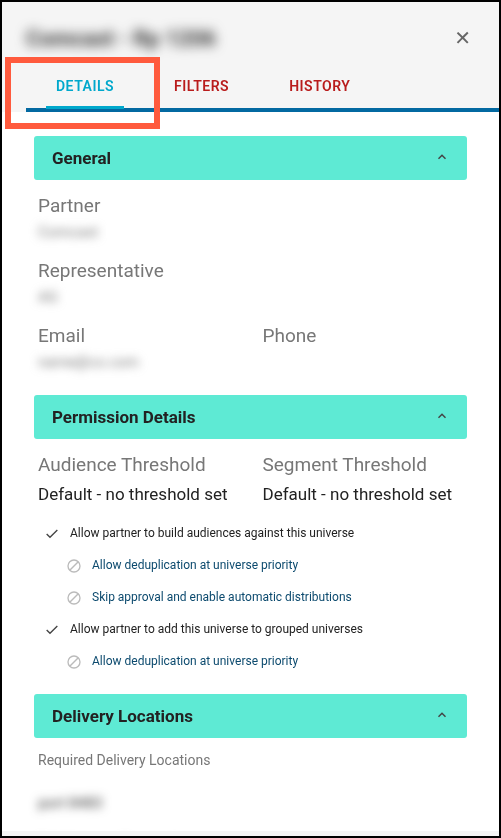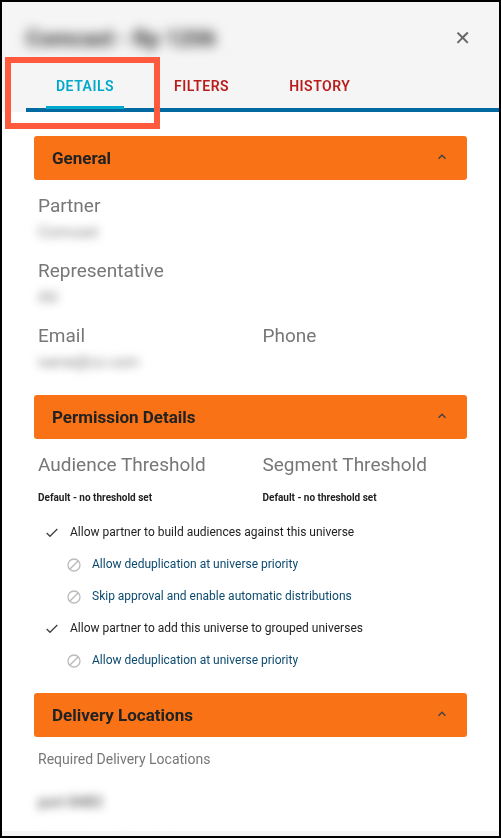--- a/index.html
+++ b/index.html
@@ -86,21 +86,21 @@
     height: calc(100% - 115px);
     overflow-y: auto;
   }
   .content-inner {
     padding: 24px 32px;
   }
   .section {
     margin-bottom: 24px;
   }
   .section-header {
-    background: #f97316;
+    background: #5eead4;
     padding: 12px 18px;
     display: flex;
     justify-content: space-between;
     align-items: center;
     border-radius: 3px;
     cursor: pointer;
   }
   .section-title {
     font-size: 17px;
     font-weight: 700;
@@ -129,24 +129,24 @@
   .field-value {
     font-size: 15px;
     color: #222;
     font-weight: 400;
   }
   .blurred {
     filter: blur(5px);
     color: #777;
   }
   .threshold-value {
-    font-size: 10px;
+    font-size: 17px;
     color: #222;
-    font-weight: 700;
-    margin-top: 16px;
+    font-weight: 400;
+    margin-top: 8px;
   }
   .perm-list {
     margin-top: 20px;
     padding-left: 6px;
   }
   .perm-item {
     display: flex;
     align-items: flex-start;
     gap: 10px;
     margin-bottom: 14px;

